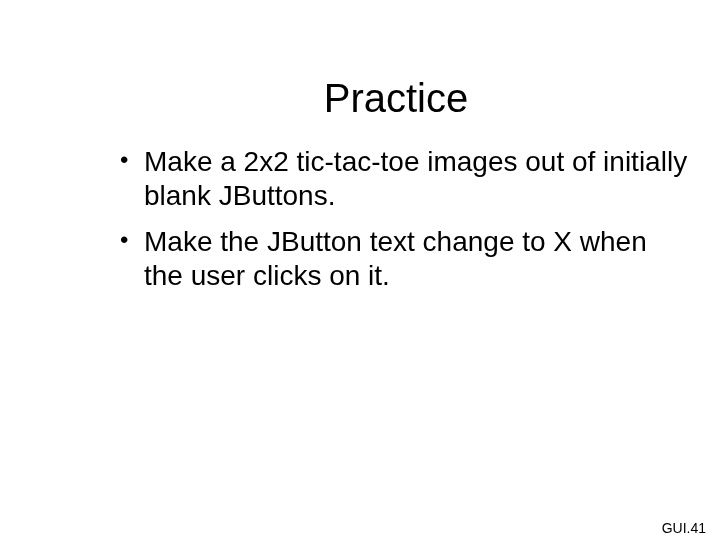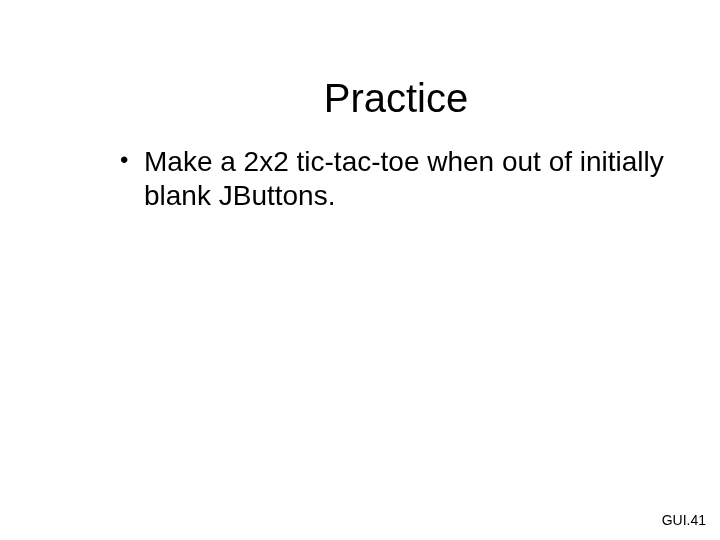--- a/index.html
+++ b/index.html
@@ -45,30 +45,31 @@
     }
     li::before {
       content: "•";
       position: absolute;
       left: 6px;
       top: 0;
       font-size: 24px;
     }
     .footer {
       position: absolute;
-      bottom: 36px;
+      bottom: 28px;
       right: 38px;
       font-size: 14px;
       font-family: Arial, Helvetica, sans-serif;
     }
   </style>
 </head>
 <body>
 
 <div class="slide">
   <h1 class="title">Practice</h1>
   <div class="content">
     <ul>
-      <li>Make a 2x2 tic-tac-toe when out of initially blank JButtons.</li>
+      <li>Make a 2x2 tic-tac-toe images out of initially blank JButtons.</li>
+      <li>Make the JButton text change to X when the user clicks on it.</li>
     </ul>
   </div>
   <div class="footer">GUI.41</div>
 </div>
 
 </body></html>

